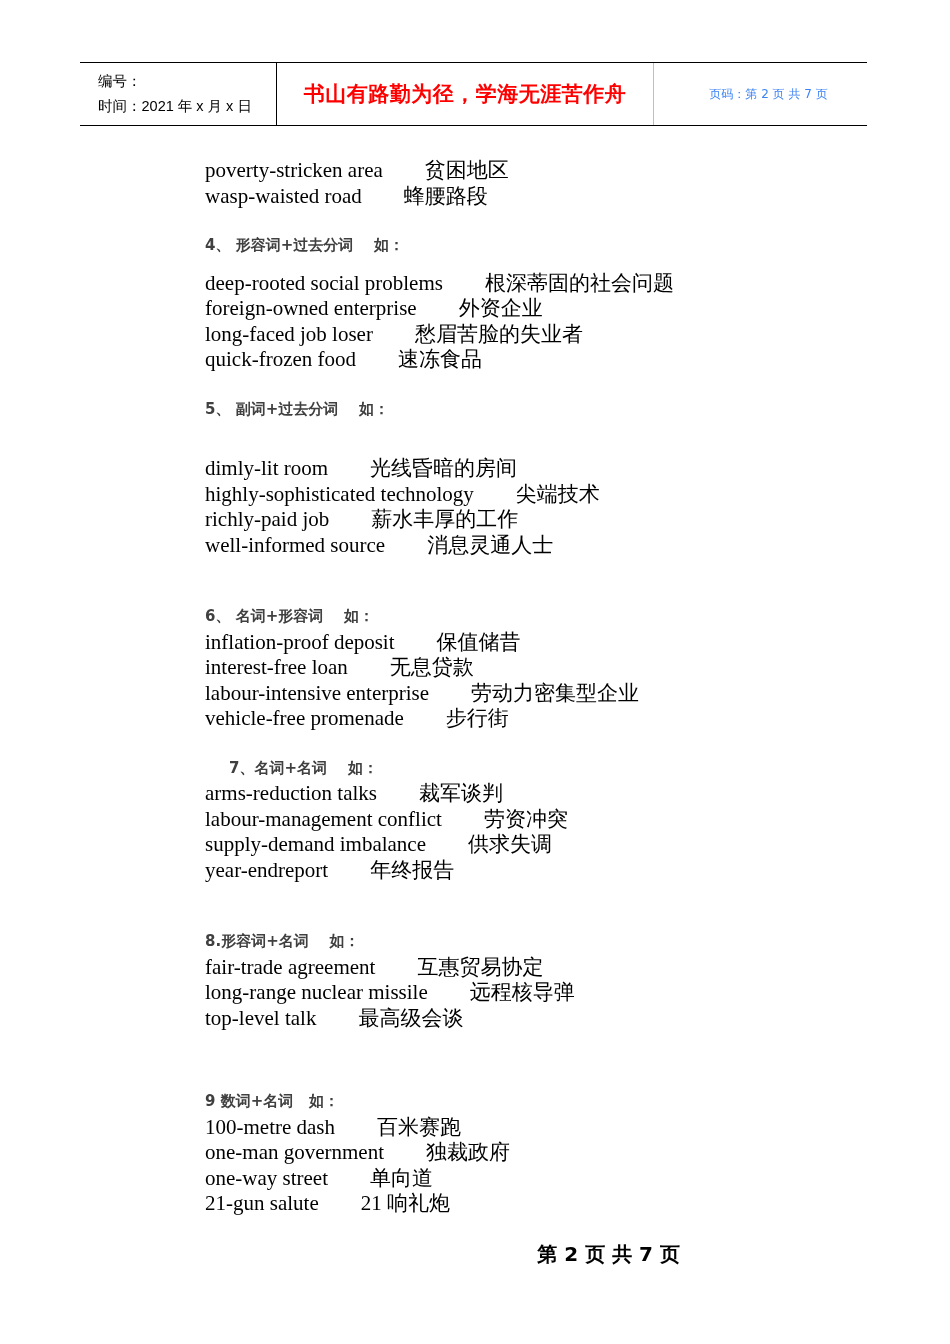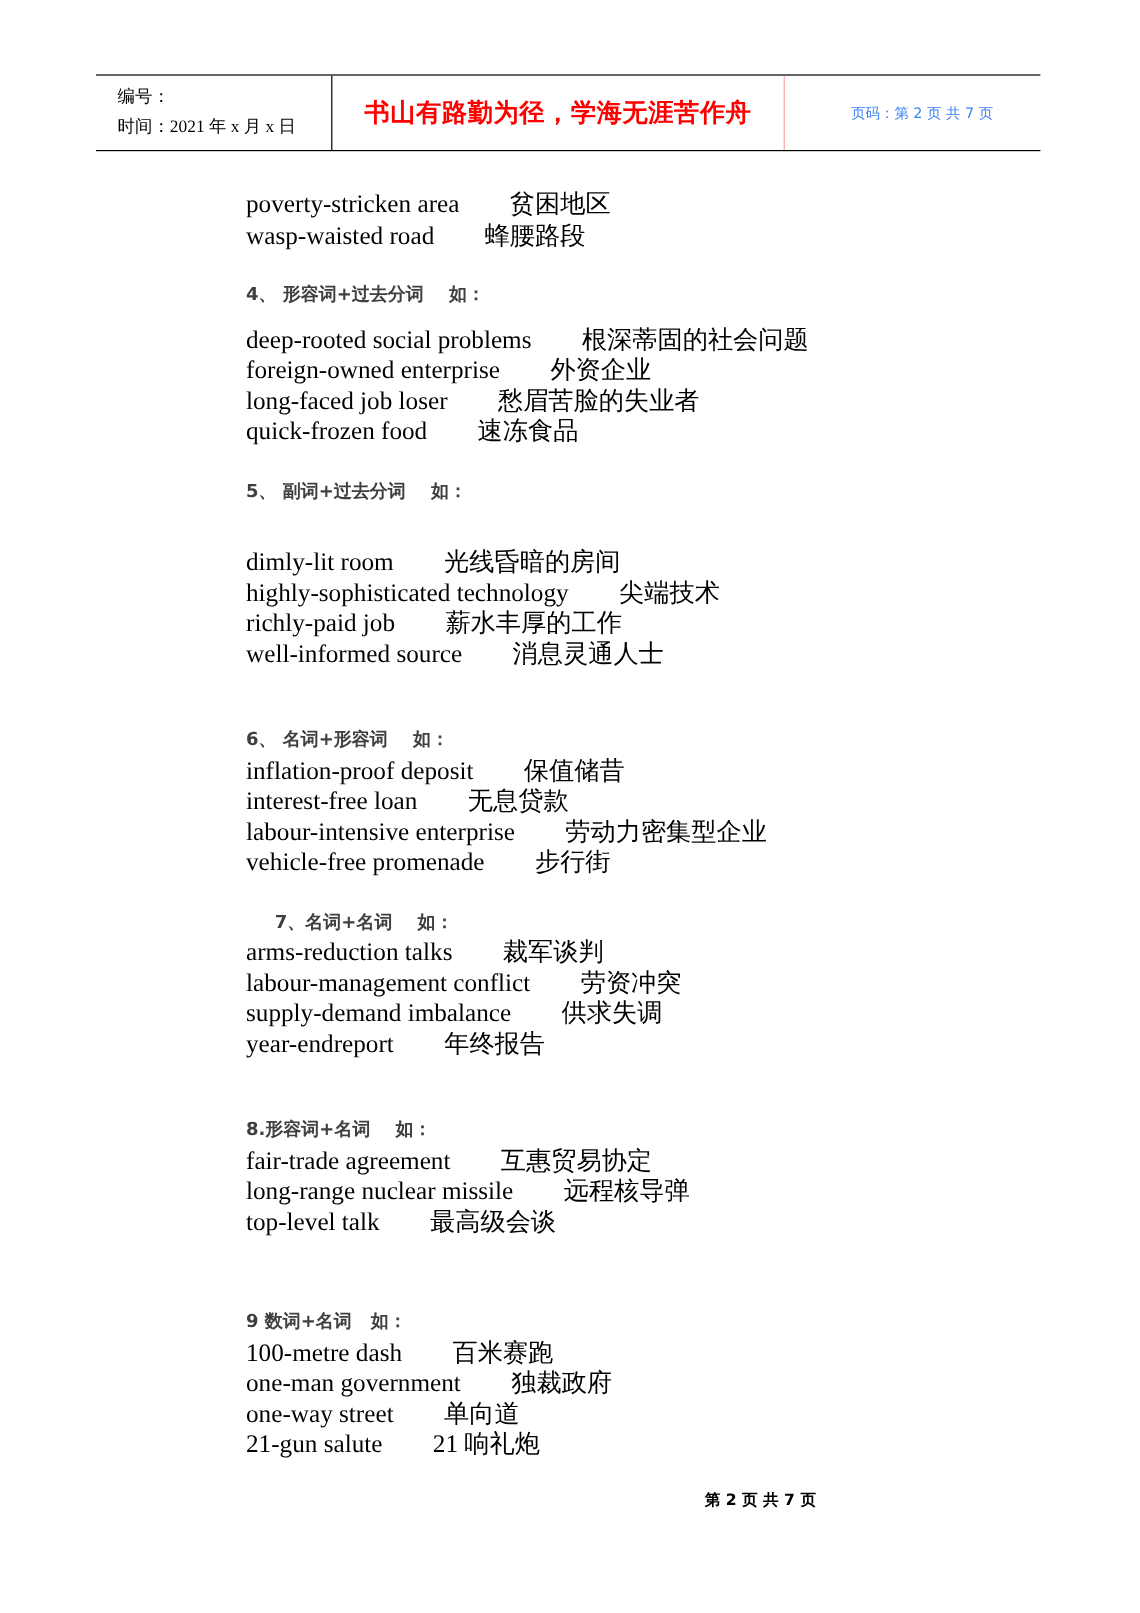--- a/index.html
+++ b/index.html
@@ -53,21 +53,21 @@
     display: flex;
     padding: 6px 8px;
   }
   .hc-right {
     width: 213px;
     padding: 6px 0 6px 16px;
     display: flex;
     align-items: center;
   }
   .hdr-line {
-    font-family: Liberation Serif, serif;
+    font-family: Liberation Sans, sans-serif;
     font-size: 14.5px;
     line-height: 25px;
     color: #000;
     white-space: nowrap;
   }
   .slogan {
     font-family: "DejaVu Serif", serif;
     font-size: 21px;
     font-weight: bold;
     color: #ff0000;
@@ -111,21 +111,21 @@
   
   .footer {
     position: absolute;
     left: 0;
     top: 1241px;
     width: 950px;
     text-align: right;
     padding-right: 270px;
     box-sizing: border-box;
     font-family: "DejaVu Sans", sans-serif;
-    font-size: 13px;
+    font-size: 20px;
     font-weight: bold;
     color: #000;
   }
 </style>
 </head>
 <body>
 
 <div class="page">
 
   <div class="header">

